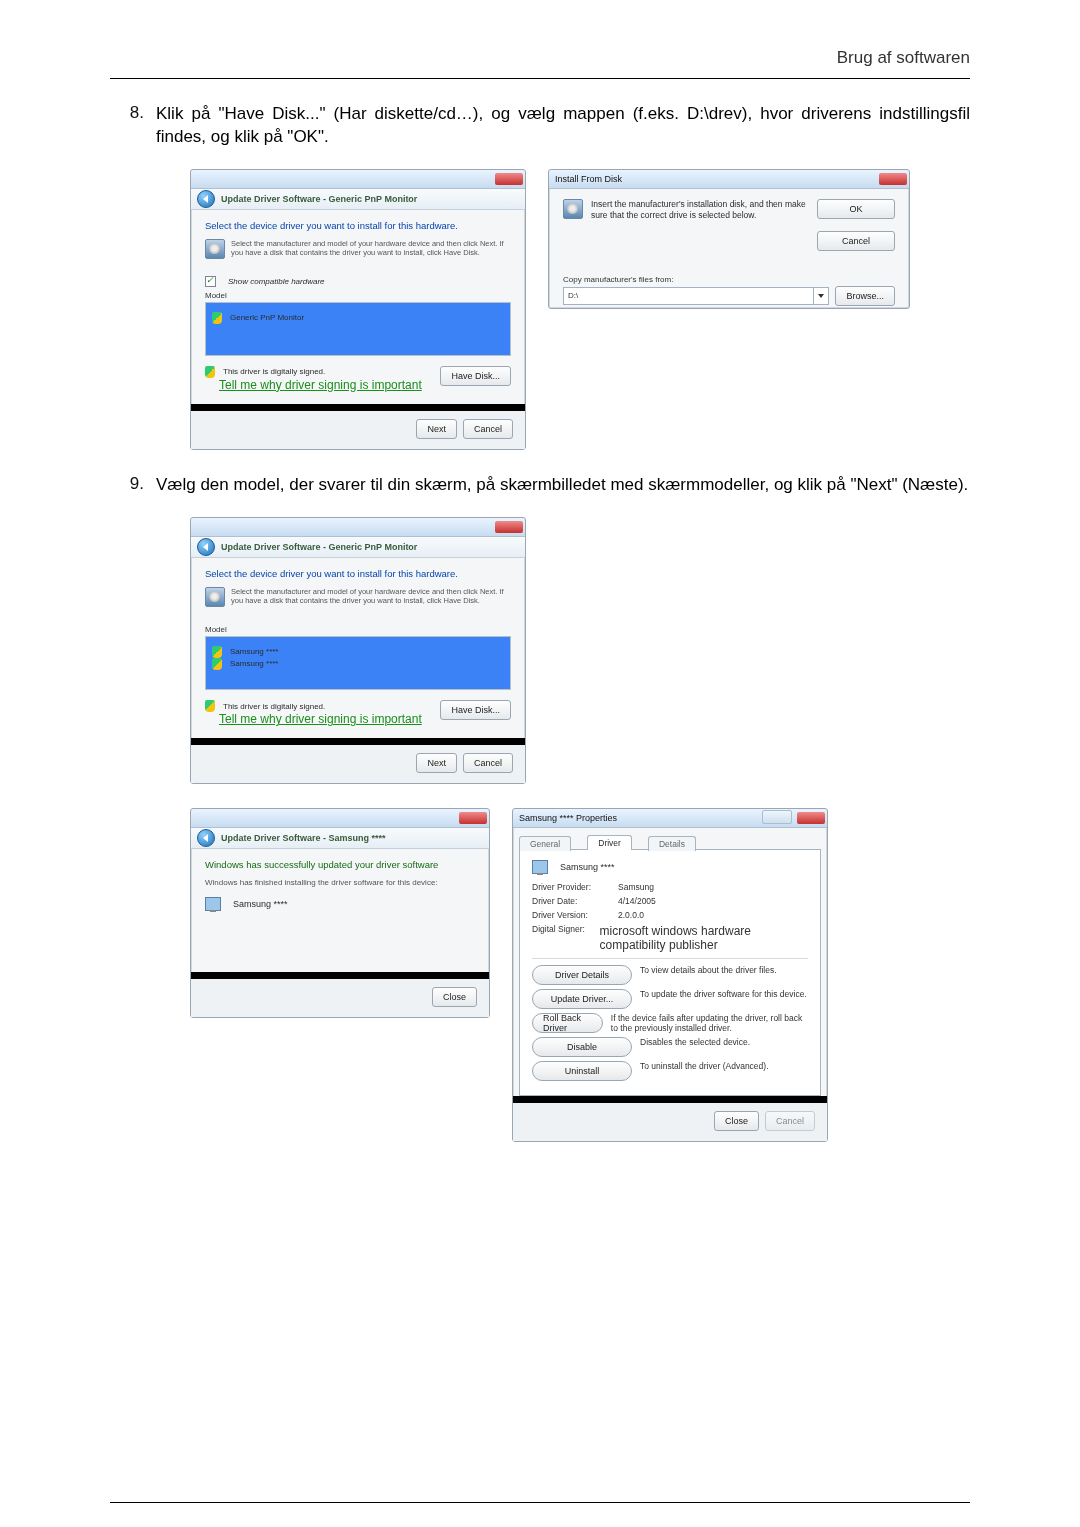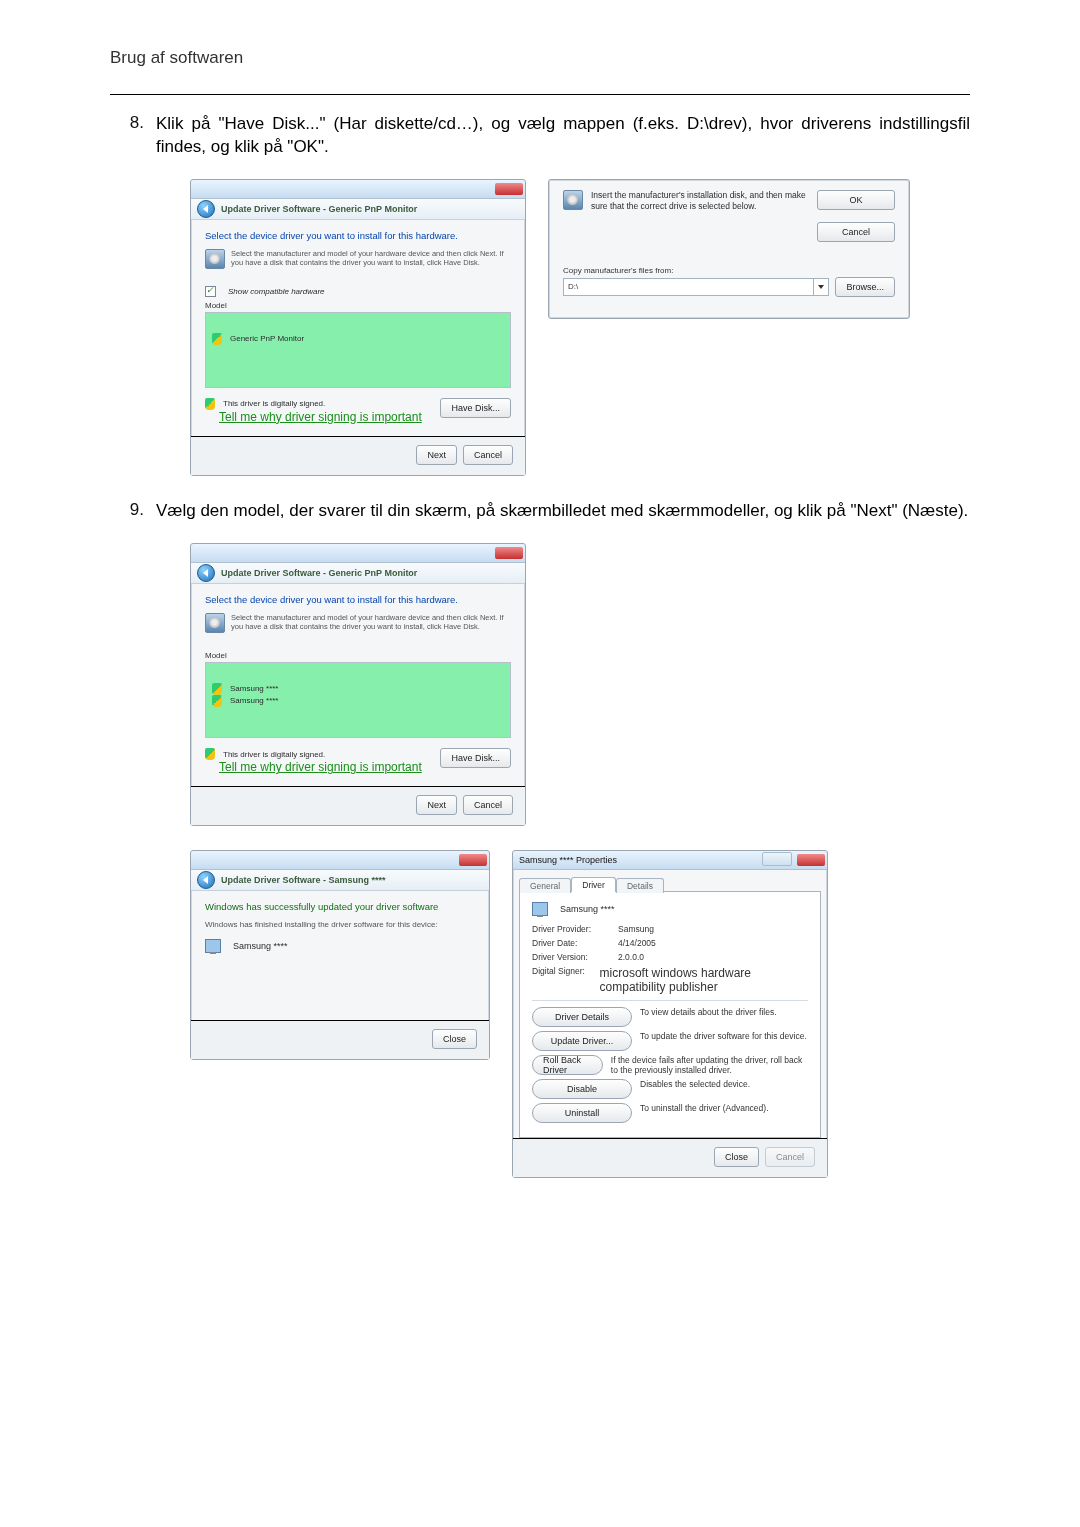--- a/index.html
+++ b/index.html
@@ -9,26 +9,26 @@
     font-family: Arial, Helvetica, sans-serif;
     color: #000;
     width: 1080px;
   }
   .page {
     width: 1080px;
     padding: 48px 110px 60px 110px;
     box-sizing: border-box;
   }
   .header-title {
-    text-align: left;
+    text-align: right;
     font-size: 17px;
     color: #333;
-    padding-bottom: 26px;
+    padding-bottom: 10px;
     border-bottom: 1px solid #000;
-    margin-bottom: 18px;
+    margin-bottom: 24px;
   }
   .footer-rule {
     border-top: 1px solid #000;
     margin-top: 360px;
     height: 1px;
   }
   ol.steps {
     list-style: none;
     padding: 0;
     margin: 0;
@@ -121,24 +121,24 @@
   .bc-text { color:#3b5a3b;font-weight:bold; }
   .content { padding: 10px 14px 12px 14px; }
   .green-link{ color:#1a8f1a; text-decoration:underline; font-size:12px; }
   .btn {
     display:inline-flex; align-items:center; justify-content:center;
     height:18px; padding:0 10px;
     background:linear-gradient(#fefefe,#e6e9ec);
     border:1px solid #9aa6b2; border-radius:3px;
     font-size:9px; color:#222;
   }
-  .btnrow { display:flex; gap:6px; justify-content:flex-end; padding:8px 12px 10px 0; background:#eef2f5; border-top:1px solid #000000; }
+  .btnrow { display:flex; gap:6px; justify-content:flex-end; padding:8px 12px 10px 0; background:#eef2f5; border-top:7px solid #000000; }
   .listbox {
-    background:#86efac; border:1px solid #b5c0cb; height:34px;
-    padding:20px 6px; font-size:8px; line-height:12px;text-align:right;
+    background:#3b82f6; border:1px solid #b5c0cb; height:34px;
+    padding:9px 6px; font-size:8px; line-height:12px;text-align:right;
   }
   .listbox .row{ display:flex; align-items:center; gap:4px; }
   .chk { width:9px; height:9px; border:1px solid #7a8896; background:#fff; display:inline-block; position:relative;}
   .chk.checked::after{ content:"✓"; position:absolute; font-size:9px; left:0; top:-2px; color:#2e7d32;}
   .tiny-label{ font-size:8px; color:#333; margin-bottom:2px; display:block;}
   .instr{ color:#0645ad; font-size:9.5px; margin-bottom:8px;}
   .subnote{ font-size:7.5px; color:#555; line-height:1.25; margin-left:26px; margin-bottom:8px;}
   .disk-icon{
     width:18px;height:18px; flex:0 0 18px;
     background:linear-gradient(#bcd3ea,#5a86b0);
@@ -161,21 +161,21 @@
   }
   .monitor-icon::after{content:"";position:absolute;left:4px;top:12px;width:6px;height:2px;background:#888;}
   .combo{
     display:flex;align-items:center;
     background:#fff;border:1px solid #a5b2bf; height:16px;
   }
   .combo .field{flex:1;padding:0 4px;font-size:8px;color:#333;}
   .combo .arrow{width:14px;height:100%;border-left:1px solid #a5b2bf;display:flex;align-items:center;justify-content:center;}
   .combo .arrow::before{content:"";border-left:3px solid transparent;border-right:3px solid transparent;border-top:4px solid #333;}
   
-  .tabs{display:flex;gap:0;padding:6px 6px 0 6px;}
+  .tabs{display:flex;gap:16px;padding:6px 6px 0 6px;}
   .tab{
     border:1px solid #a8b4c0; border-bottom:none;
     background:#f2f5f8; padding:2px 10px; font-size:8.5px;
     border-radius:3px 3px 0 0; position:relative; top:1px;
   }
   .tab.active{background:#fff; z-index:2;}
   .tab:not(.active){top:2px; color:#666;}
   .tabpanel{
     border:1px solid #a8b4c0; background:#fff;
     margin:0 6px; padding:10px 12px;
@@ -241,20 +241,24 @@
           <span class="btn">Have Disk...</span>
         </div>
       </div>
       <div class="btnrow">
         <span class="btn">Next</span>
         <span class="btn">Cancel</span>
       </div>
     </div>
 
     <div class="win" style="width:362px;height:140px;">
+      <div class="titlebar left-title">
+        <span class="titlebar-text">Install From Disk</span>
+        <span class="winbtn close"></span>
+      </div>
       <div class="content">
         <div class="diskrow">
           <span class="disk-icon"></span>
           <div style="flex:1;font-size:8.5px;line-height:1.3;">Insert the manufacturer's installation disk, and then make sure that the correct drive is selected below.</div>
           <div style="display:flex;flex-direction:column;gap:12px;">
             <span class="btn" style="width:56px;">OK</span>
             <span class="btn" style="width:56px;">Cancel</span>
           </div>
         </div>
         <div style="margin-top:24px;">

